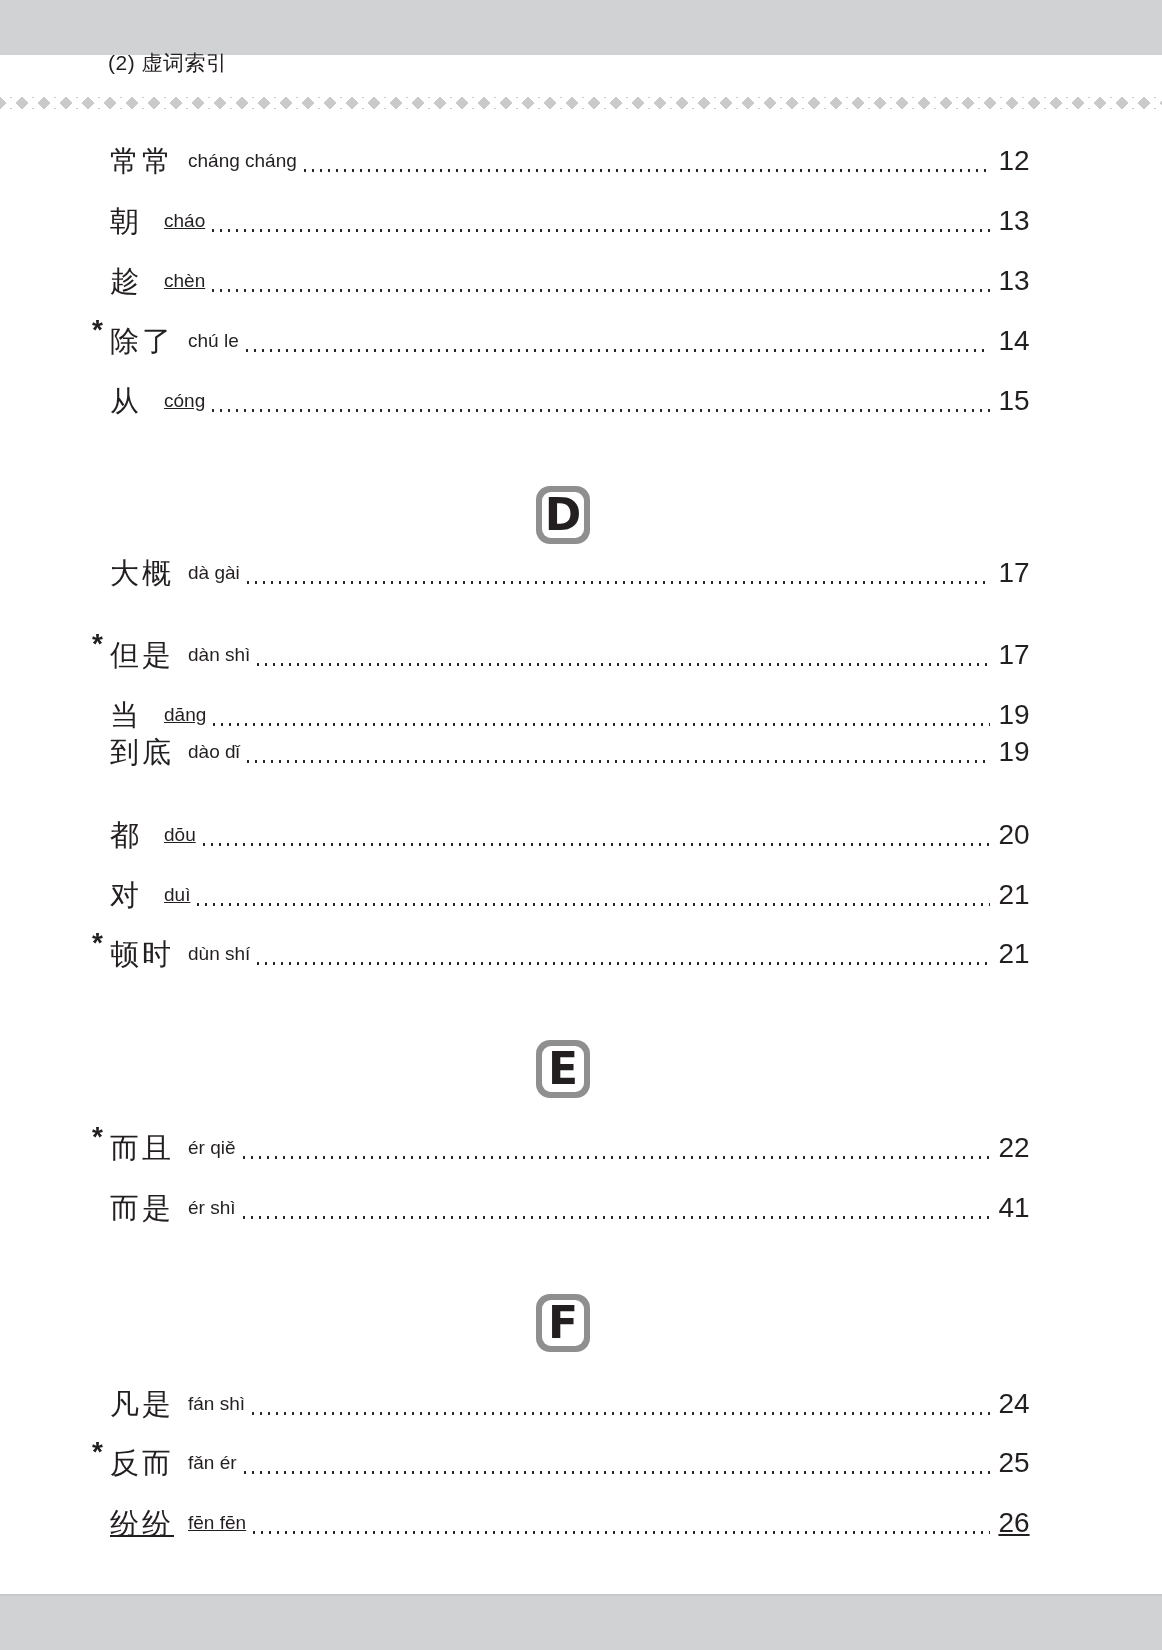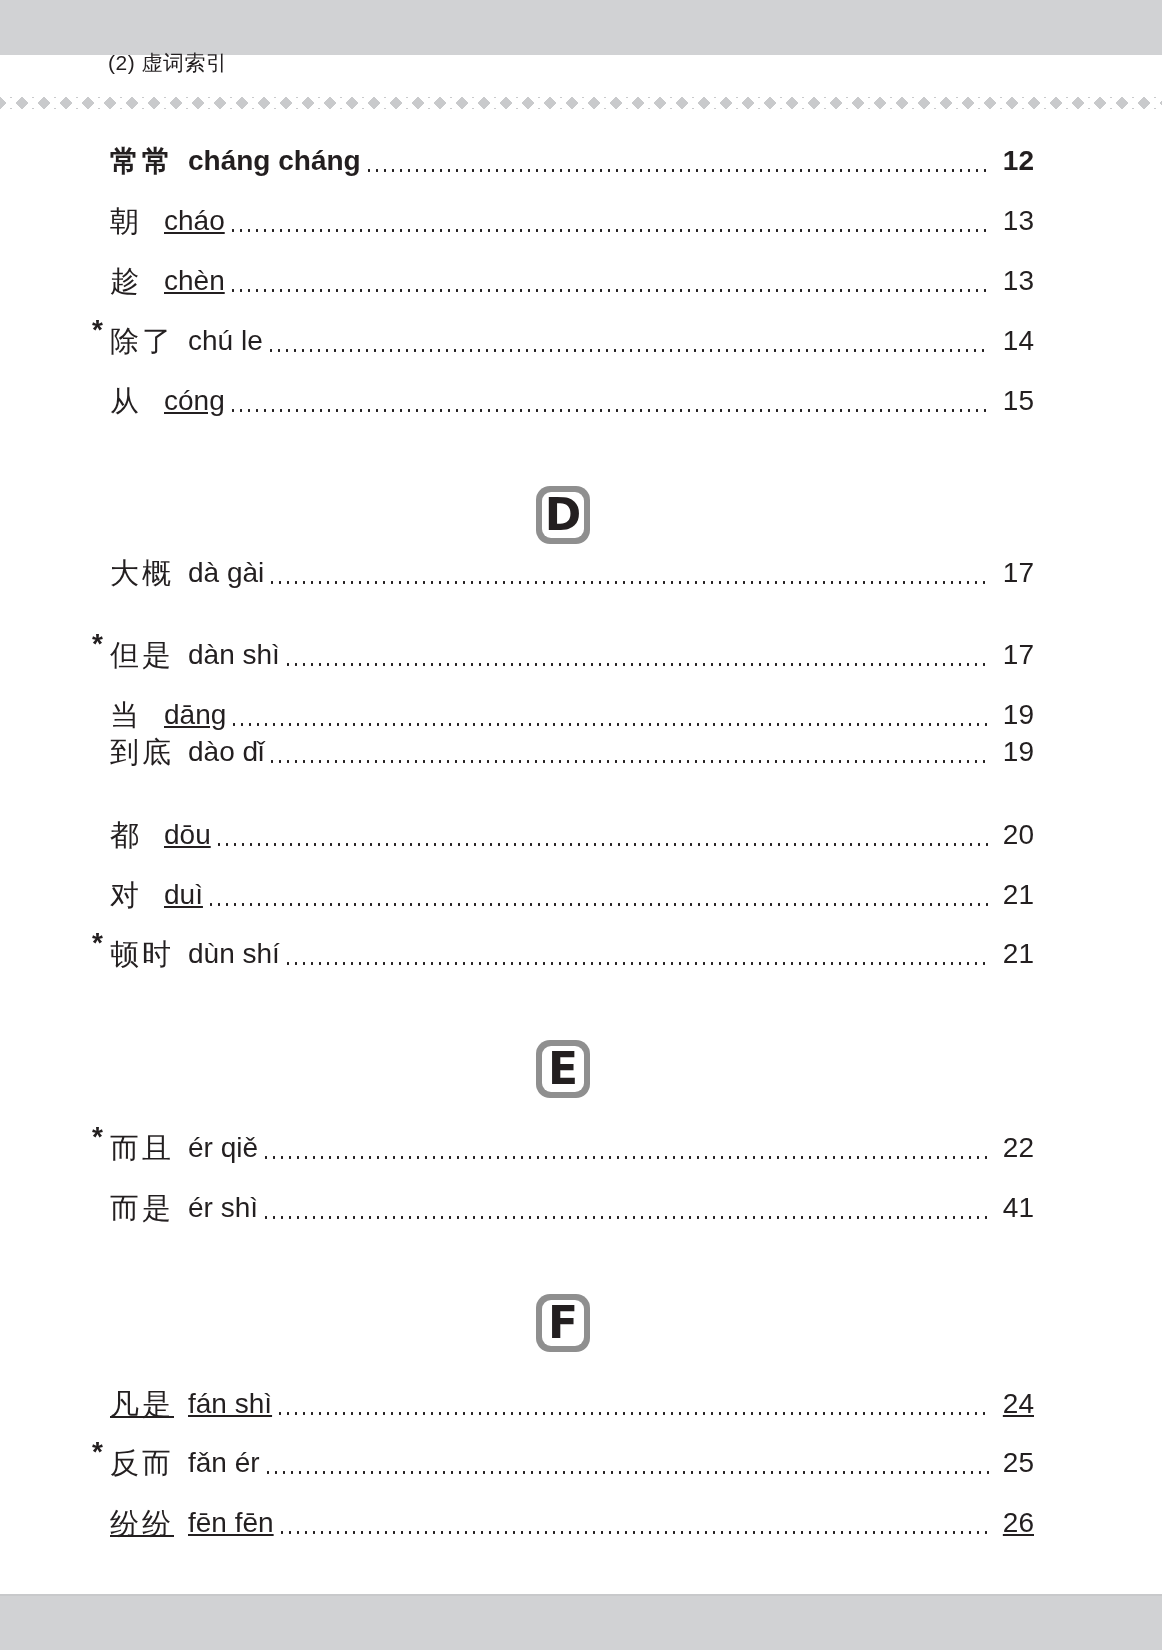--- a/index.html
+++ b/index.html
@@ -20,49 +20,49 @@
       linear-gradient(-45deg, transparent 50%, #ffffff 50%, #ffffff 62%, transparent 62%);
     background-color:#c9cacc;
     background-size:22px 12px;
   }
   .entry {
     position:absolute; left:92px; width:942px; height:40px;
     display:flex; align-items:flex-end; font-size:28px; line-height:40px;
   }
   .star { width:18px; font-size:28px; line-height:22px; align-self:flex-start; margin-top:-2px; font-weight:bold; }
   .hanzi { font-size:29px; letter-spacing:3px; white-space:nowrap; }
-  .pinyin { margin-left:14px; white-space:nowrap; font-size:28px; }
+  .pinyin { margin-left:14px; white-space:nowrap; font-size:19px; }
   .pinyin.single { margin-left:22px;text-decoration:underline; }
   .leader {
     flex:1; margin:0 4px 9px 4px; height:3px;
     background-image:radial-gradient(circle, #231f20 1.1px, transparent 1.4px);
     background-size:8px 3px; background-repeat:repeat-x; background-position:left center;
   }
-  .page-num { width:40px; text-align:right; font-size:28px; }
+  .page-num { width:40px; text-align:center; font-size:28px; }
   .badge {
     position:absolute; width:54px; height:58px; left:536px;
     background:#8f8f8f; border-radius:14px;
     display:flex; align-items:center; justify-content:center;
   }
   .badge-inner {
     width:42px; height:46px; background:#ffffff; border-radius:9px;
     display:flex; align-items:center; justify-content:center;
   }
   .badge-letter {
     font-family:"DejaVu Sans", sans-serif; font-weight:bold; font-size:44px; line-height:44px; color:#231f20;
   }
 </style>
 </head>
 <body>
 
 <div class="top-band"></div>
 <div class="header-title">(2) 虚词索引</div>
 <div class="deco-band"></div>
 
-<div class="entry" style="top:141px;font-weight:bold;">
+<div class="entry" style="top:141px;">
   <span class="star"></span>
   <span class="hanzi">常常</span>
   <span class="pinyin">cháng cháng</span>
   <span class="leader"></span>
   <span class="page-num">12</span>
 </div>
 <div class="entry" style="top:201px;">
   <span class="star"></span>
   <span class="hanzi">朝</span>
   <span class="pinyin single">cháo</span>
@@ -167,21 +167,21 @@
   <span class="leader"></span>
   <span class="page-num">41</span>
 </div>
 
 <div class="badge" style="top:1294px;">
   <div class="badge-inner">
       <span class="badge-letter">F</span>
     </div>
 </div>
 
-<div class="entry" style="top:1384px;text-decoration:underline;">
+<div class="entry" style="top:1384px;">
   <span class="star"></span>
   <span class="hanzi">凡是</span>
   <span class="pinyin">fán shì</span>
   <span class="leader"></span>
   <span class="page-num">24</span>
 </div>
 <div class="entry" style="top:1443px;">
   <span class="star">*</span>
   <span class="hanzi">反而</span>
   <span class="pinyin">fǎn ér</span>

